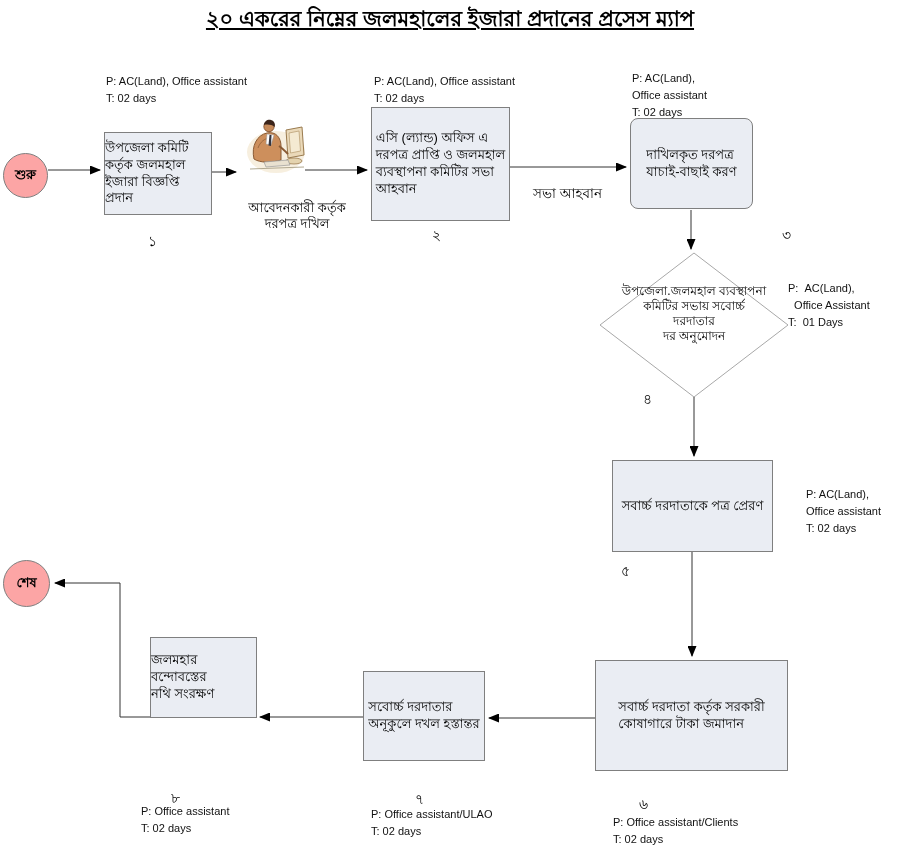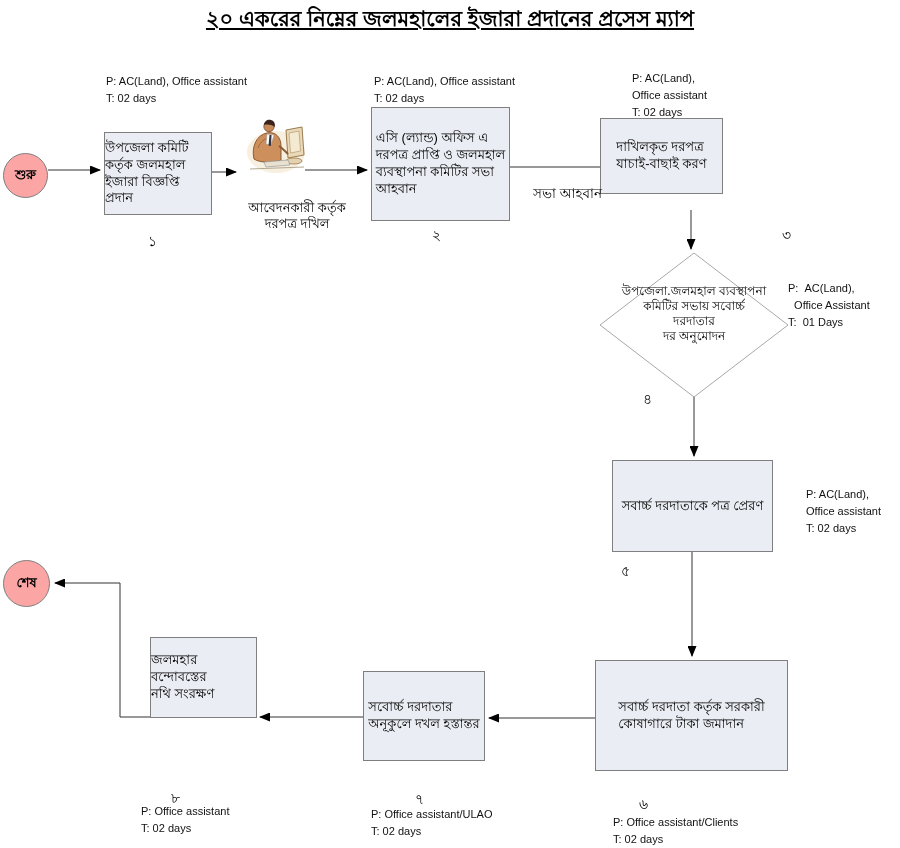--- a/index.html
+++ b/index.html
@@ -74,21 +74,21 @@
     <span>উপজেলা কমিটি
 কর্তৃক জলমহাল
 ইজারা বিজ্ঞপ্তি প্রদান</span>
   </div>
   <div class="node" style="left:371px;top:107px;width:139px;height:114px;">
     <span>এসি (ল্যান্ড) অফিস এ
 দরপত্র প্রাপ্তি ও জলমহাল
 ব্যবস্থাপনা কমিটির সভা
 আহবান</span>
   </div>
-  <div class="node" style="left:600px;top:118px;width:123px;height:76px;">
+  <div class="node" style="left:630px;top:118px;width:123px;height:91px;border-radius:8px;">
     <span>দাখিলকৃত দরপত্র
 যাচাই-বাছাই করণ</span>
   </div>
   <div class="node" style="left:612px;top:460px;width:161px;height:92px;">
     <span>সবার্চ্চ দরদাতাকে পত্র প্রেরণ</span>
   </div>
   <div class="node diamond-text" style="left:597px;top:284px;width:194px;height:84px;text-align:center;display:flex;align-items:flex-start;justify-content:center;">
     <span>উপজেলা.জলমহাল ব্যবস্থাপনা
 কমিটির সভায় সবোর্চ্চ
 দরদাতার

